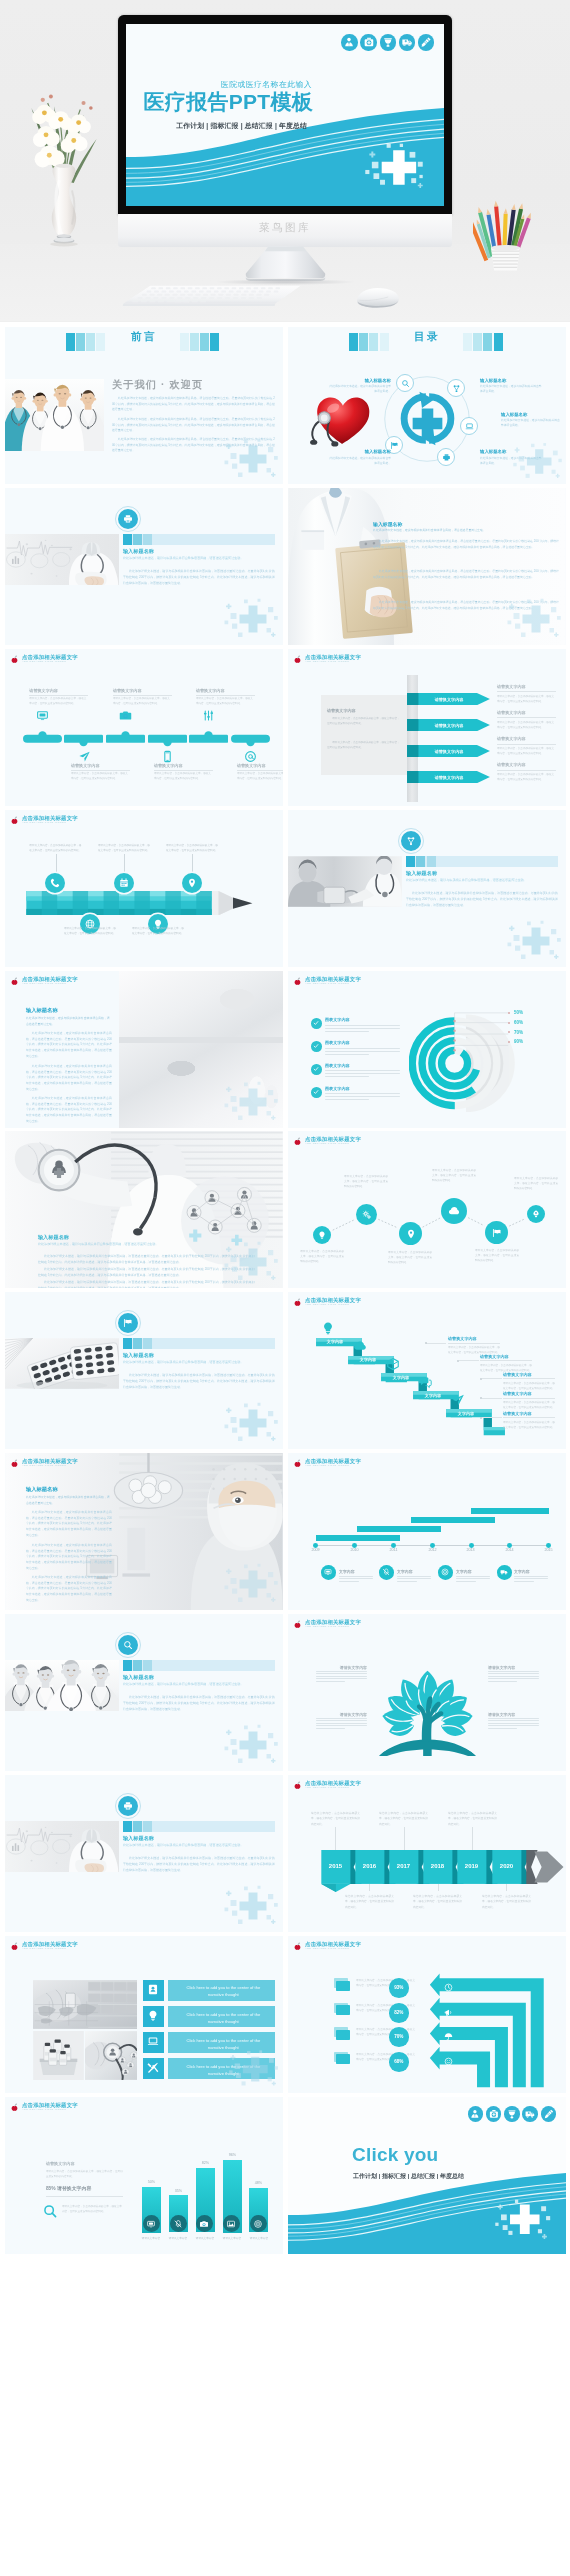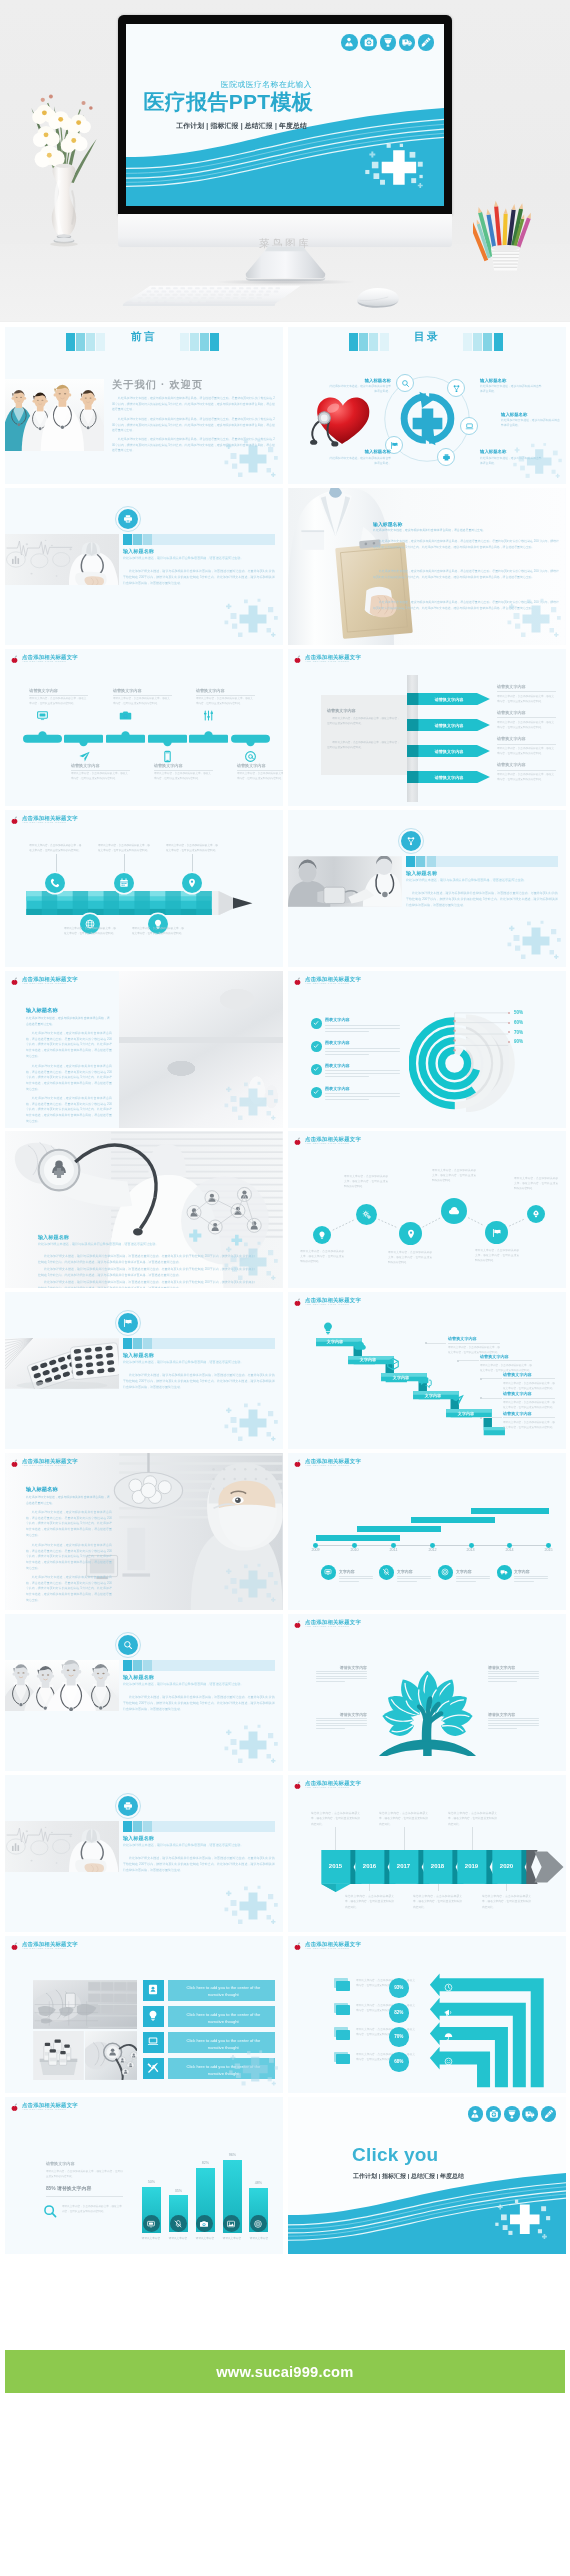--- a/index.html
+++ b/index.html
@@ -13,21 +13,21 @@
   .hero-desk{position:absolute;left:0;top:244px;width:570px;height:77px;
         background:linear-gradient(180deg,#eeeeee 0%,#f2f2f2 100%);}
 
   
   .mon{position:absolute;left:118px;top:14.7px;width:334px;height:200px;background:#0a0a0a;
        border-radius:5.7px 5.7px 1.6px 1.6px;box-shadow:0 0.8px 2.4px rgba(0,0,0,.25);}
   .mon-screen{position:absolute;left:8.1px;top:9.8px;width:318px;height:182px;overflow:hidden;background:#f7fbfd;}
   .mon-body{position:absolute;left:118px;top:214px;width:334px;height:33px;
        background:linear-gradient(180deg,#fbfbfb 0%,#f0f1f3 70%,#e4e6e9 100%);
        border-radius:0 0 3.3px 3.3px;}
-  .mon-wm{position:absolute;left:0;top:23px;width:334px;text-align:center;
+  .mon-wm{position:absolute;left:0;top:7px;width:334px;text-align:center;
        font-size:10.6px;color:#c9c9c9;letter-spacing:2.4px;}
   .mon-stand{position:absolute;left:230px;top:246px;width:111px;height:36px;}
   .mon-foot-sh{position:absolute;left:217px;top:279px;width:137px;height:5.7px;
        background:radial-gradient(ellipse at center,rgba(120,124,132,.32) 0%,rgba(120,124,132,0) 72%);}
 
   
   .sl-top{position:absolute;left:0;top:0;width:318px;height:182px;background:#f7fbfd;}
   .hero-icons{position:absolute;right:9.8px;top:9.8px;display:flex;gap:2.9px;}
   .hi{width:16.3px;height:16.3px;border-radius:50%;background:#31b3d5;position:relative;}
   .hi svg{position:absolute;left:50%;top:50%;transform:translate(-50%,-50%);}
@@ -2544,19 +2544,16 @@
               </svg>
             </span>
           </div>
           <div style="position:absolute;left:64px;top:47px;font-size:19px;font-weight:bold;color:#3bb3d4;letter-spacing:0.2px">Click you</div>
           <div style="position:absolute;left:65px;top:75px;font-size:6px;font-weight:bold;color:#3f4a52">工作计划 | 指标汇报 | 总结汇报 | 年度总结</div>
         </div>
       </div>
 </div>
 
 <div class="banner">
-  <div class="banner-b">
-    <span class="t">www.sucai999.com</span>
-  </div>
 </div>
 
 </div>
 
 
 </body></html>

